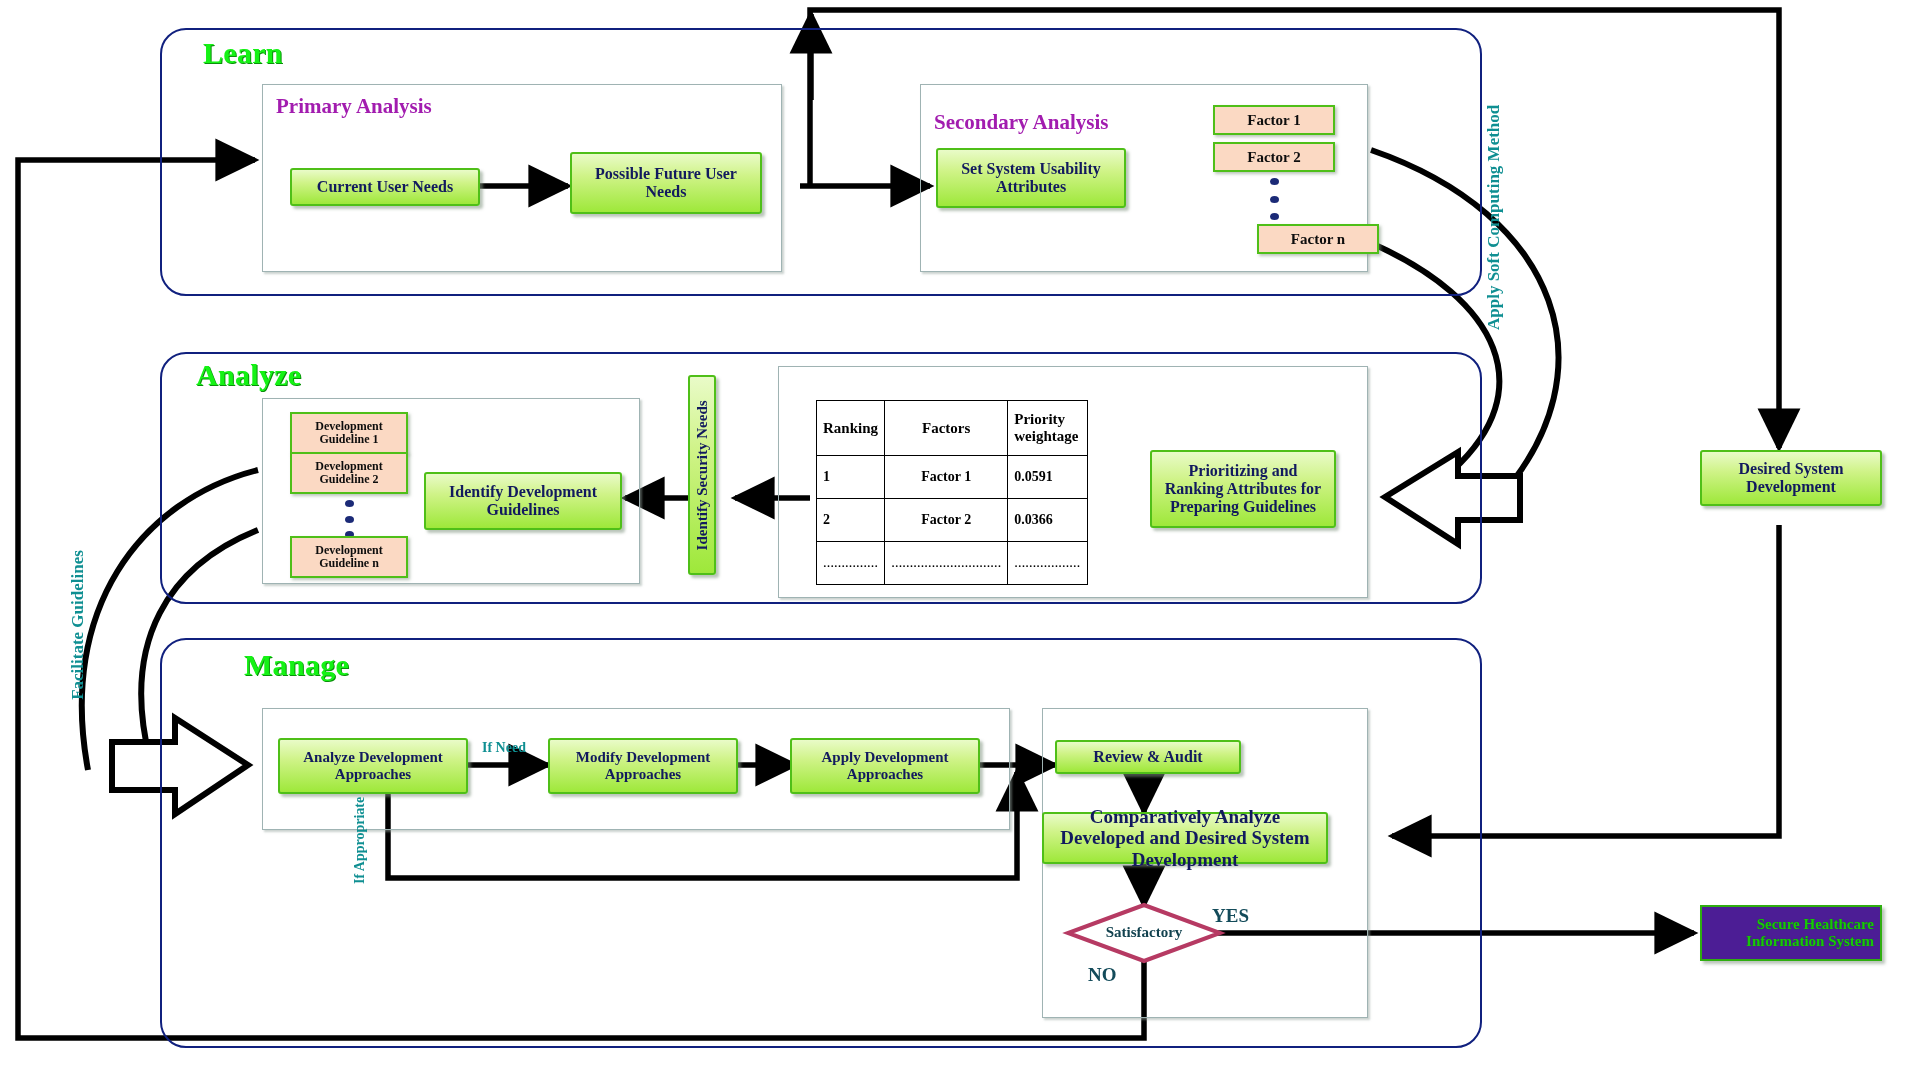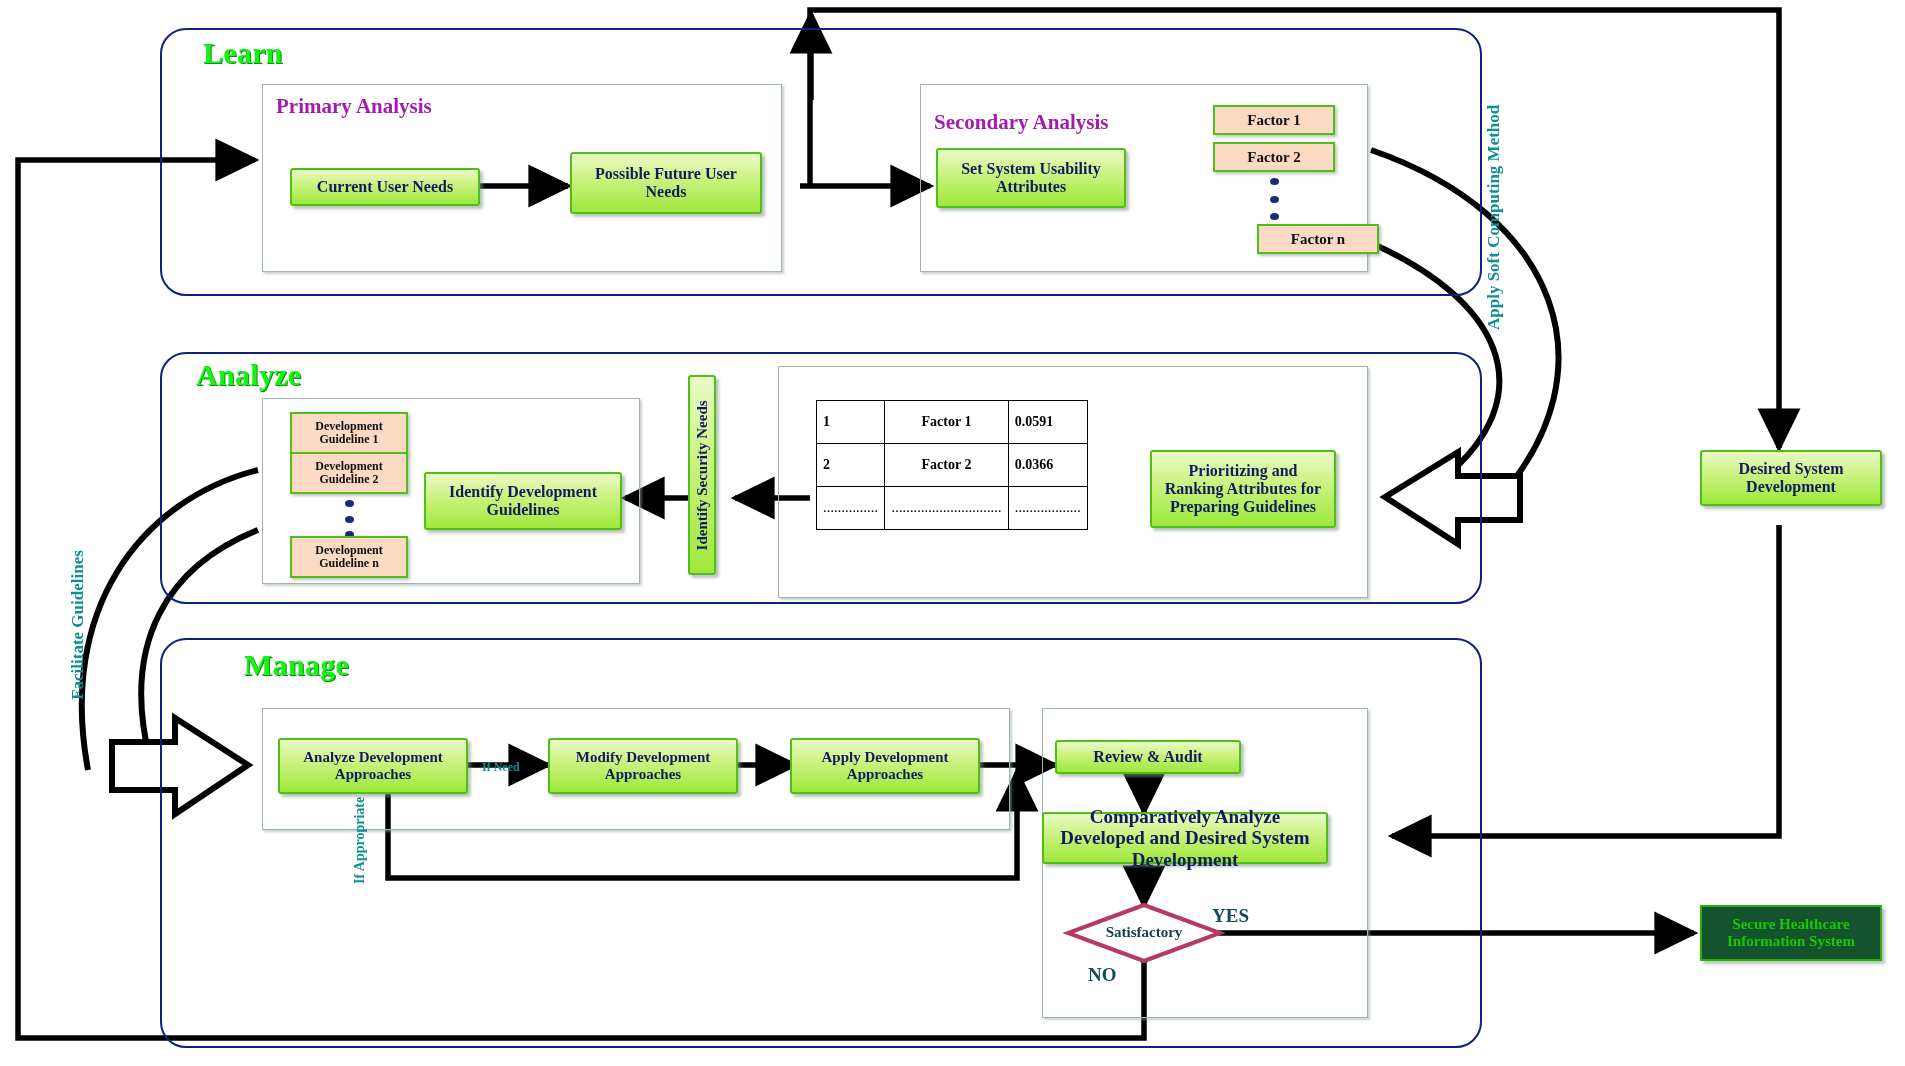--- a/index.html
+++ b/index.html
@@ -13,23 +13,23 @@
     box-shadow:3px 3px 3px rgba(130,150,130,.55);
     display:flex;align-items:center;justify-content:center;text-align:center;
     color:#121a5e;font-weight:bold;font-family:"Liberation Serif",serif;line-height:1.12;}
   .pbox{position:absolute;box-sizing:border-box;
     border:2px solid #4fbf18;
     background:#fbd9c3;
     box-shadow:2px 2px 3px rgba(130,150,130,.55);
     display:flex;align-items:center;justify-content:center;text-align:center;
     color:#0d0d0d;font-weight:bold;font-family:"Liberation Serif",serif;line-height:1.1;}
   .obox{position:absolute;box-sizing:border-box;
-    border:2px solid #2fae10;background:#14532d;
+    border:2px solid #2fae10;background:#4c1d95;
     box-shadow:3px 3px 3px rgba(130,150,130,.55);
-    display:flex;align-items:center;justify-content:center;text-align:center;
+    display:flex;align-items:center;justify-content:center;text-align:right;
     color:#18c60a;font-weight:bold;font-family:"Liberation Serif",serif;line-height:1.15;
     text-shadow:0 0 1px #0a6b05;}
   .phase{position:absolute;box-sizing:border-box;border:2.5px solid #10207e;border-radius:26px;background:transparent;}
   .phase-label{position:absolute;color:#15f215;font-weight:bold;font-size:30px;
     font-family:"Liberation Serif",serif;text-shadow:1px 1px 0 #0a8f0a;letter-spacing:.3px;}
   .subbox{position:absolute;box-sizing:border-box;border:1.5px solid #9fb3b3;background:transparent;
     box-shadow:2px 2px 2px rgba(150,165,160,.5);}
   .subtitle{position:absolute;color:#a21caf;font-weight:bold;font-size:21px;font-family:"Liberation Serif",serif;}
   .vlabel{position:absolute;color:#0f8f92;font-weight:bold;font-family:"Liberation Serif",serif;white-space:nowrap;}
   .flabel{position:absolute;color:#0f8f92;font-weight:bold;font-family:"Liberation Serif",serif;white-space:nowrap;}
@@ -176,20 +176,25 @@
   </div>
 
   <div class="gbox" style="left:688px;top:375px;width:28px;height:200px;padding:0;">
     <span style="transform:rotate(-90deg);white-space:nowrap;font-size:15px;">Identify Security Needs</span>
   </div>
 
   <div class="subbox" style="left:778px;top:366px;width:590px;height:232px;"></div>
 
   <table class="rt" style="left:816px;top:400px;width:272px;">
     <tbody>
+        <tr>
+      <th class="c-left" style="width:62px;height:46px;">Ranking</th>
+      <th class="c-ctr" style="width:112px;">Factors</th>
+      <th class="c-left" style="width:98px;">Priority weightage</th>
+    </tr>
     <tr>
       <td class="c-left" style="height:34px;">1</td>
       <td class="c-ctr">Factor 1</td>
       <td class="c-left">0.0591</td>
     </tr>
     <tr>
       <td class="c-left" style="height:34px;">2</td>
       <td class="c-ctr">Factor 2</td>
       <td class="c-left">0.0366</td>
     </tr>
@@ -214,21 +219,21 @@
   <div class="gbox" style="left:278px;top:738px;width:190px;height:56px;font-size:15px;padding:0 5px;">
     <span>Analyze Development Approaches</span>
   </div>
   <div class="gbox" style="left:548px;top:738px;width:190px;height:56px;font-size:15px;padding:0 5px;">
     <span>Modify Development Approaches</span>
   </div>
   <div class="gbox" style="left:790px;top:738px;width:190px;height:56px;font-size:15px;padding:0 22px;">
     <span>Apply Development Approaches</span>
   </div>
 
-  <div class="flabel" style="left:482px;top:760px;font-size:12px;">
+  <div class="flabel" style="left:482px;top:740px;font-size:14px;">
     <span>If Need</span>
   </div>
   <div class="flabel" style="left:352px;top:884px;font-size:14px;transform:rotate(-90deg);transform-origin:left top;">
     <span>If Appropriate</span>
   </div>
 
   <div class="subbox" style="left:1042px;top:708px;width:326px;height:310px;"></div>
 
   <div class="gbox" style="left:1055px;top:740px;width:186px;height:34px;font-size:16px;">
     <span>Review &amp; Audit</span>

